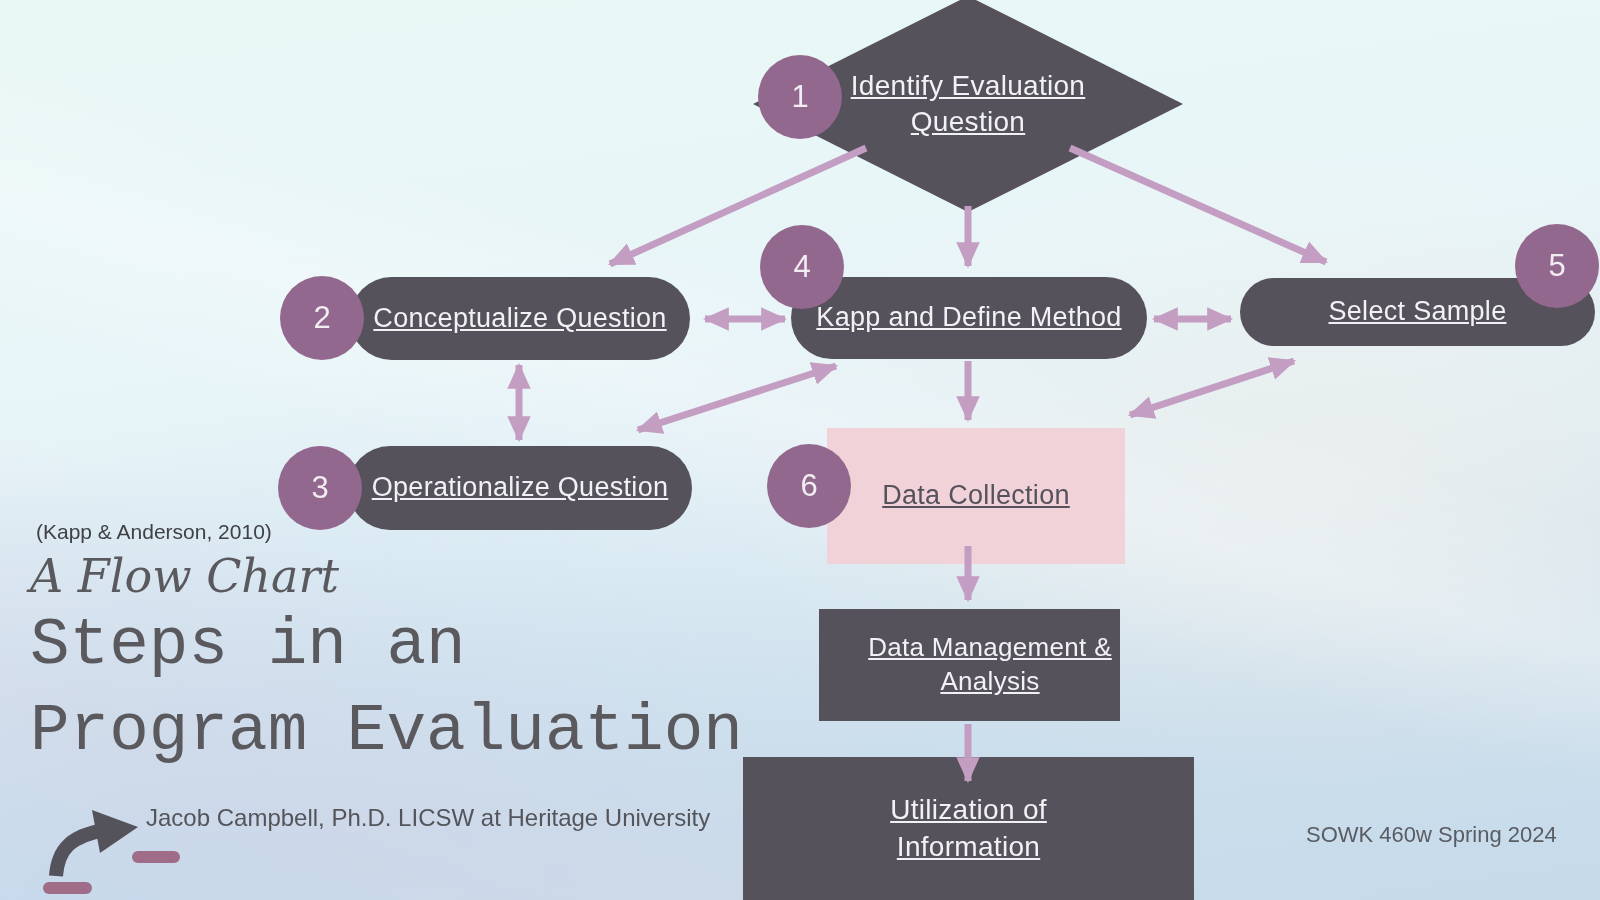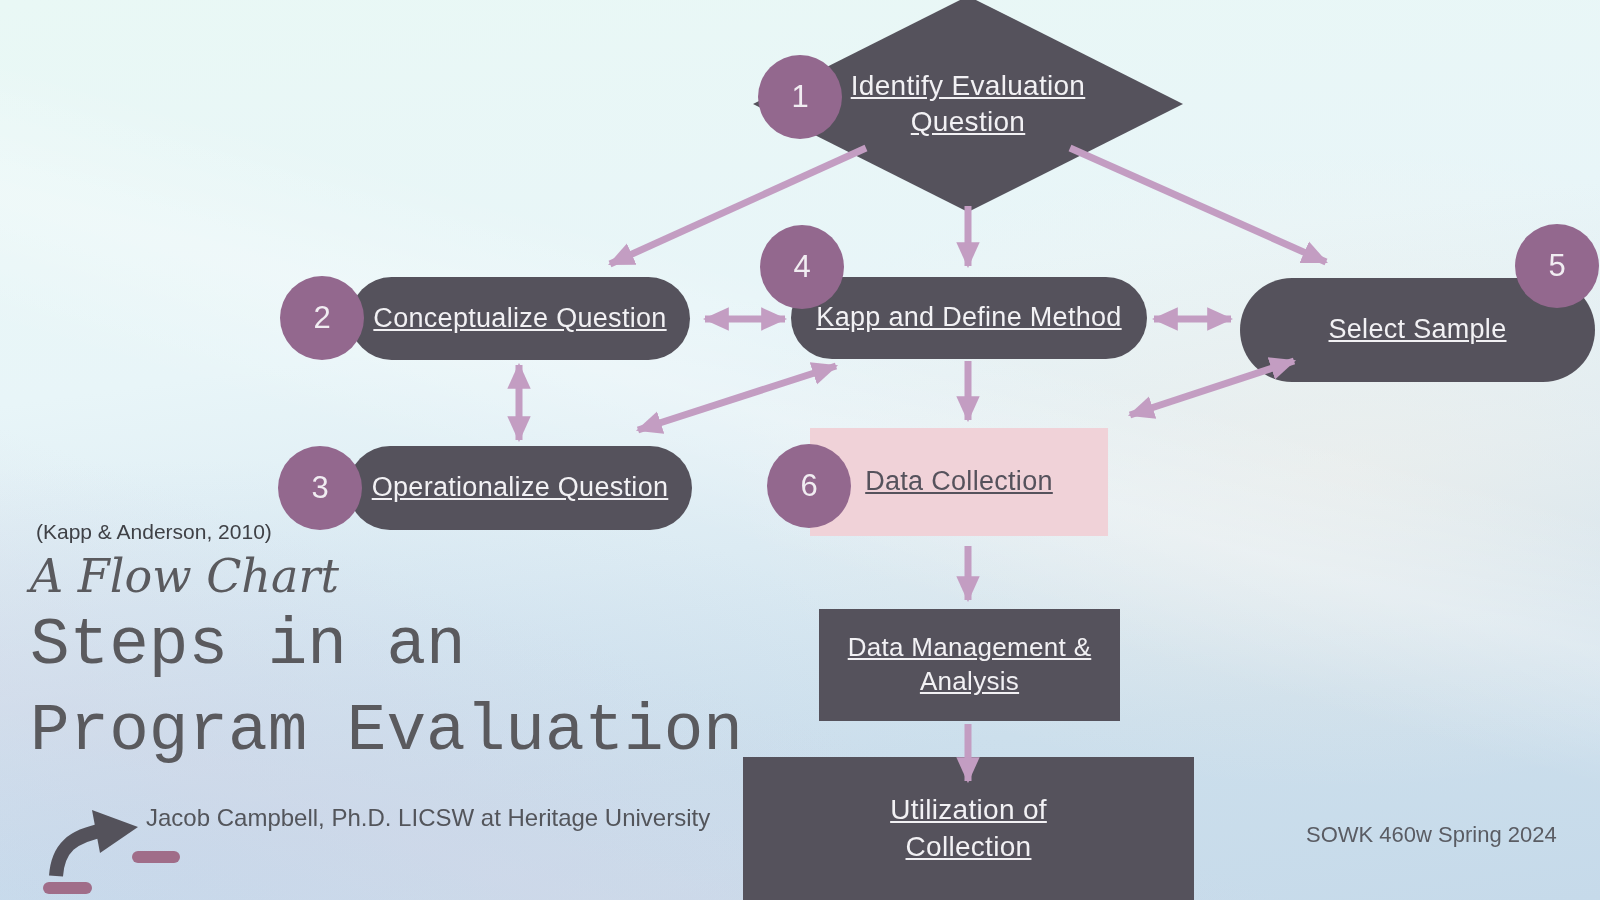--- a/index.html
+++ b/index.html
@@ -74,38 +74,38 @@
   </div>
 
   <div class="node dark pill" style="left:350px;top:277px;width:340px;height:83px;">
     <span class="lbl">Conceptualize Question</span>
   </div>
 
   <div class="node dark pill" style="left:791px;top:277px;width:356px;height:82px;">
     <span class="lbl">Kapp and Define Method</span>
   </div>
 
-  <div class="node dark pill" style="left:1240px;top:278px;width:355px;height:104px;justify-content:center;">
+  <div class="node dark pill" style="left:1240px;top:278px;width:355px;height:68px;justify-content:center;">
     <span class="lbl">Select Sample</span>
   </div>
 
   <div class="node dark pill" style="left:348px;top:446px;width:344px;height:84px;">
     <span class="lbl">Operationalize Question</span>
   </div>
 
-  <div class="node pink rect" style="left:810px;top:428px;width:298px;height:108px;">
+  <div class="node pink rect" style="left:827px;top:428px;width:298px;height:136px;">
     <span class="lbl">Data Collection</span>
   </div>
 
-  <div class="node dark rect" style="left:819px;top:609px;width:301px;height:112px;font-size:26px;">
+  <div class="node dark rect" style="left:819px;top:609px;width:301px;height:112px;font-size:26px;justify-content:flex-end;">
     <span class="lbl w260">Data Management &amp; Analysis</span>
   </div>
 
   <div class="node dark rect" style="left:743px;top:757px;width:451px;height:143px;font-size:28px;">
-    <span class="lbl w280">Utilization of Collection</span>
+    <span class="lbl w280">Utilization of Information</span>
   </div>
 
   <div class="numcircle" style="left:758px;top:55px;">
     <span>1</span>
     </div>
   <div class="numcircle" style="left:280px;top:276px;">
     <span>2</span>
     </div>
   <div class="numcircle" style="left:278px;top:446px;">
     <span>3</span>

